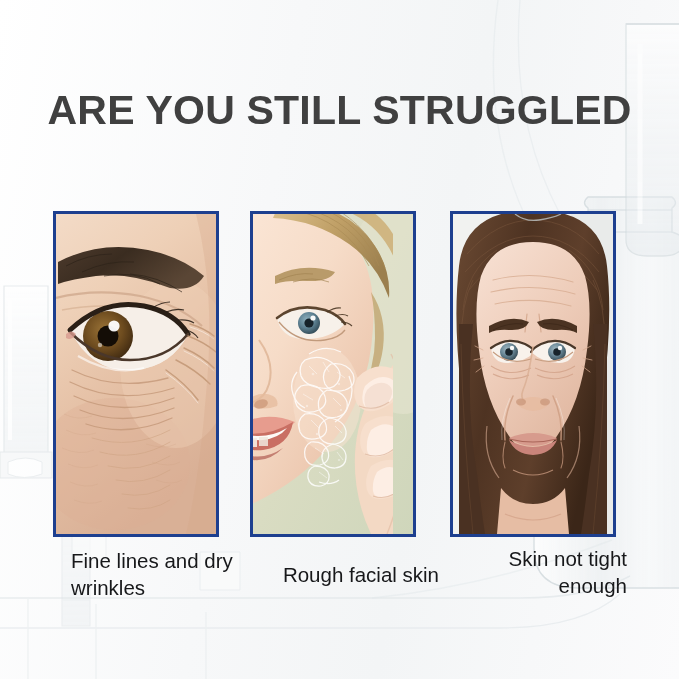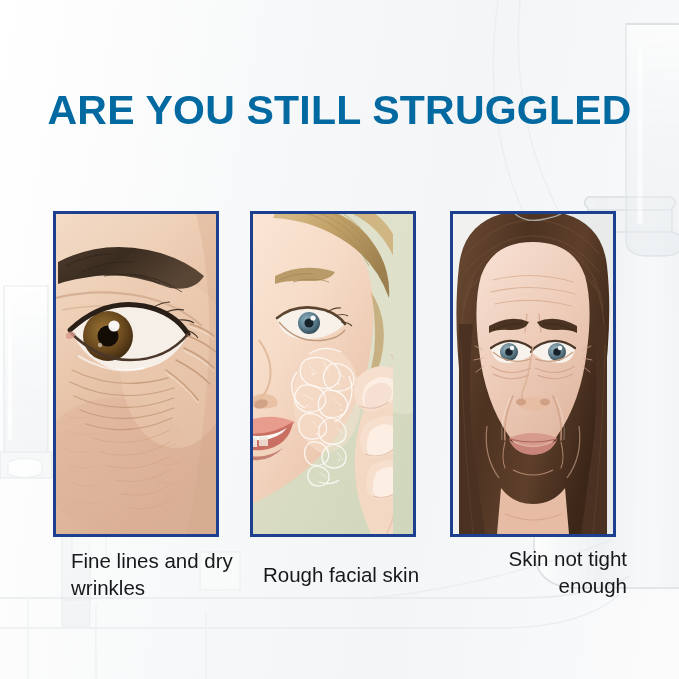--- a/index.html
+++ b/index.html
@@ -31,21 +31,21 @@
       linear-gradient(100deg, #ffffff 0%, #f7f8f9 38%, #f3f5f6 62%, #fbfbfc 100%);
   }
 
   
   .headline {
     position: absolute;
     left: 0;
     top: 58px;
     width: 679px;
     text-align: center;
-    color: #0369a1;
+    color: #404040;
     font-family: "Liberation Sans", sans-serif;
     font-weight: bold;
     font-size: 41px;
     line-height: 51px;
     letter-spacing: 0.2px;
     white-space: nowrap;
   }
   .headline .hl-line {
     display: block;
   }
@@ -78,21 +78,21 @@
   #caption-1 {
     left: 71px;
     top: 547px;
     width: 180px;
     text-align: left;
   }
   #caption-2 {
     left: 243px;
     top: 561px;
     width: 196px;
-    text-align: center;
+    text-align: right;
   }
   #caption-3 {
     left: 451px;
     top: 545px;
     width: 176px;
     text-align: right;
   }
 </style>
 </head>
 <body>

